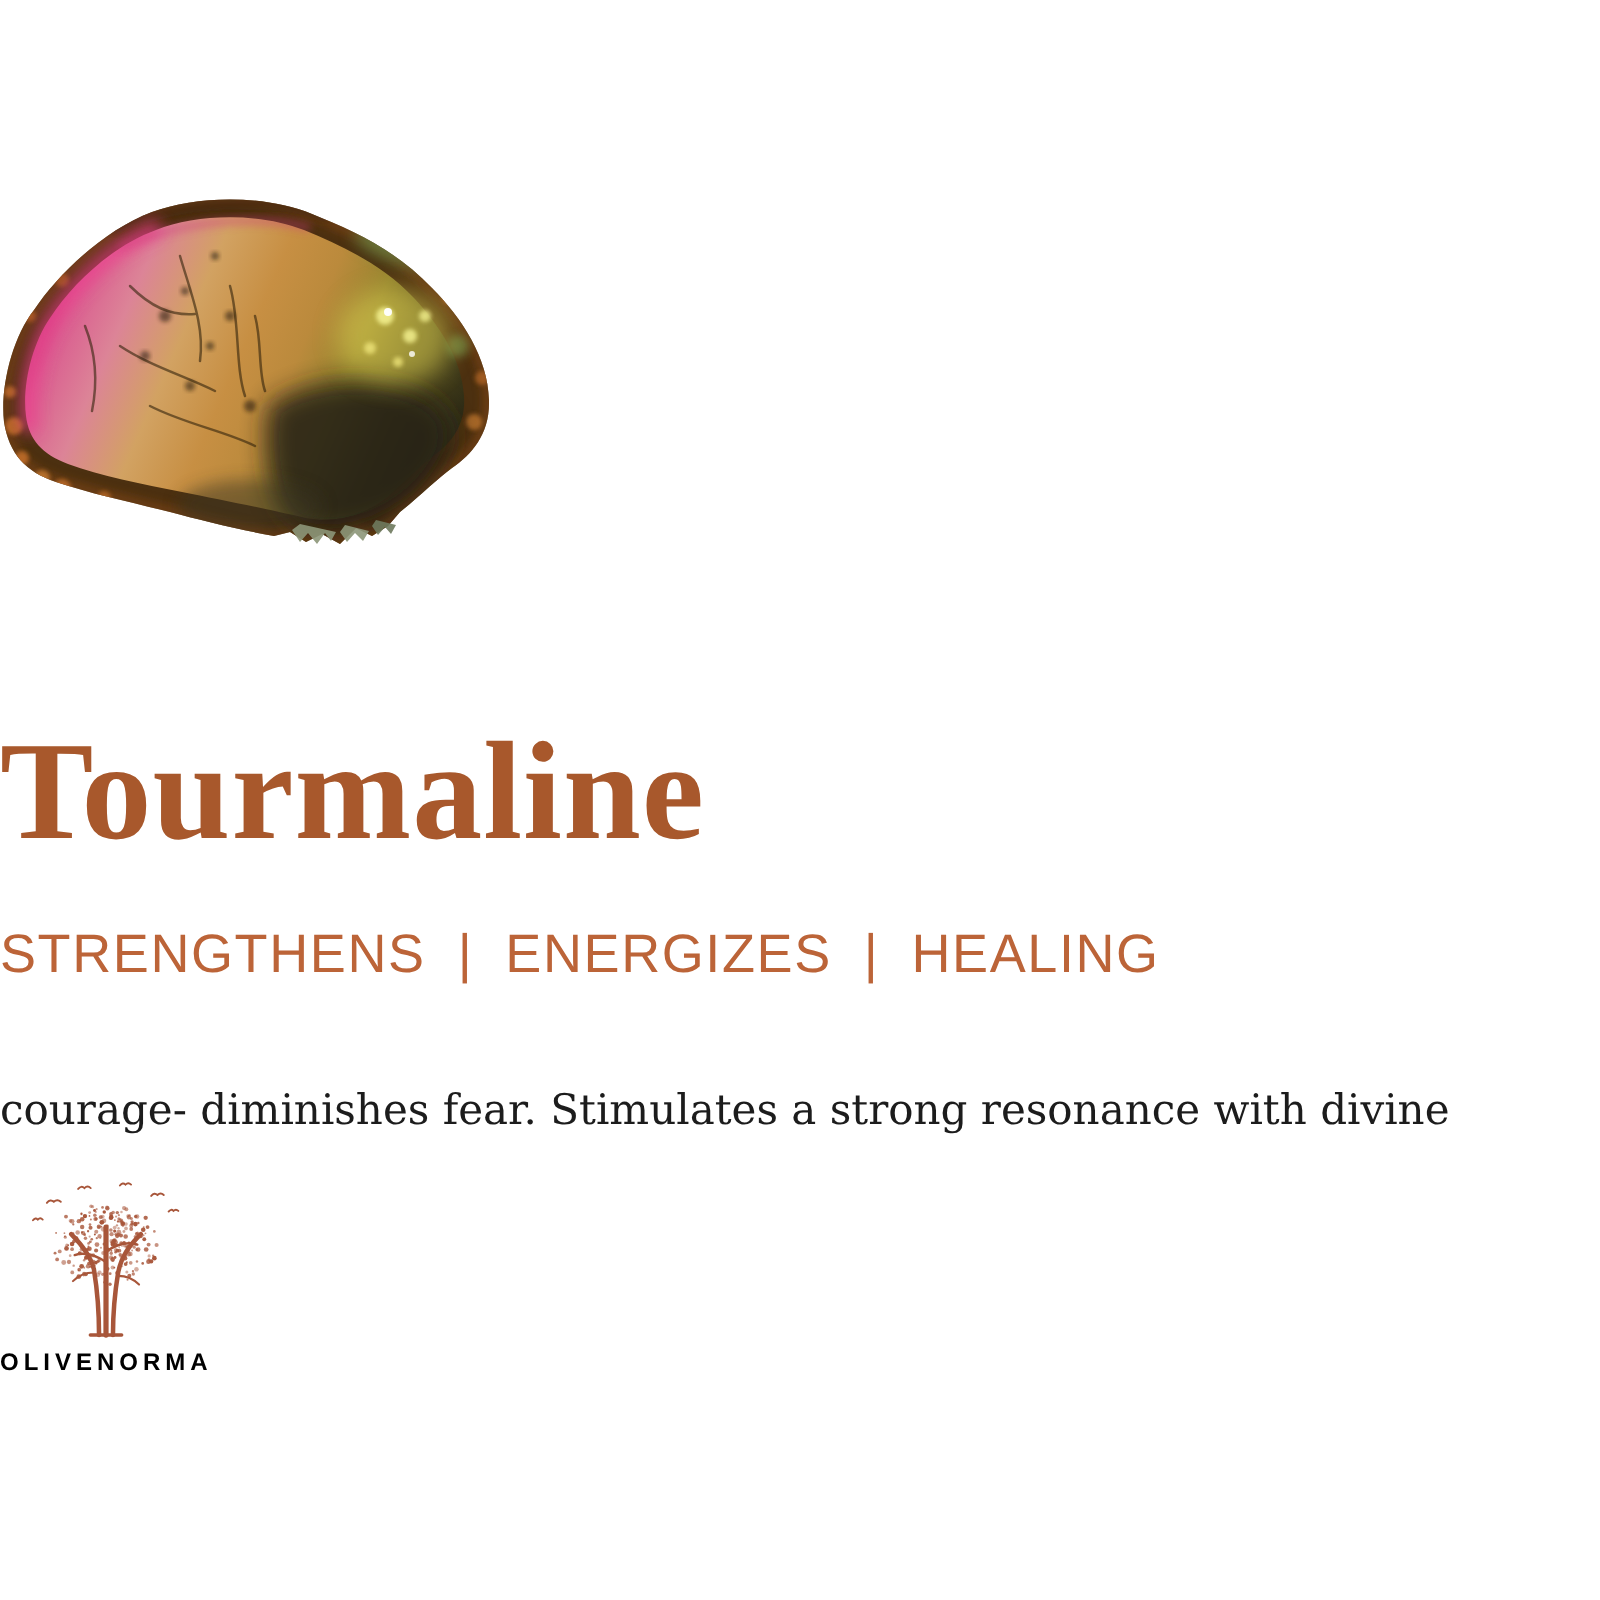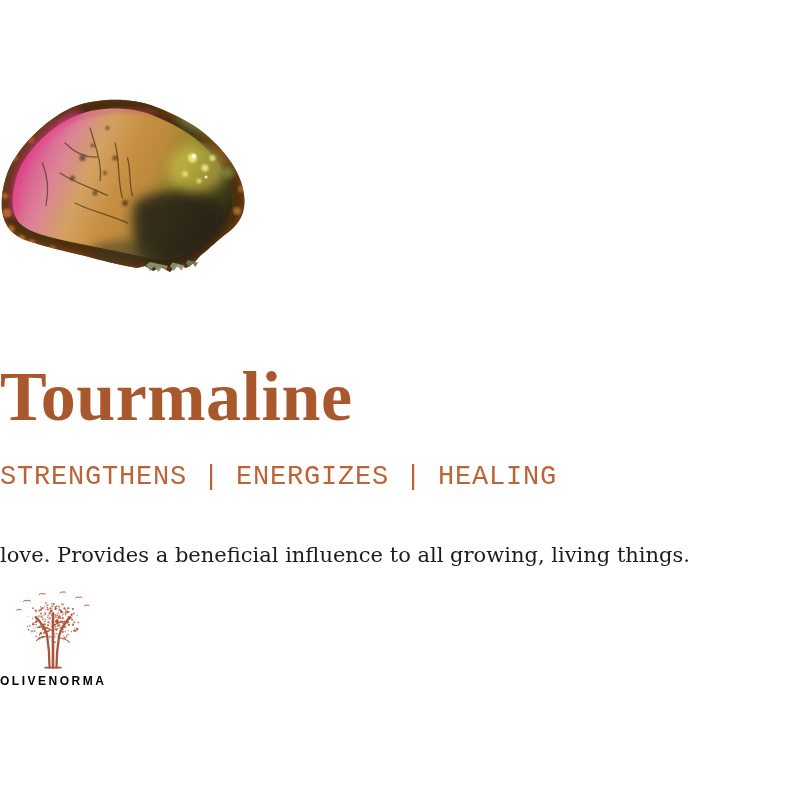--- a/index.html
+++ b/index.html
@@ -13,21 +13,21 @@
   .stone-wrap svg{display:block;width:245px;height:176px;}
   .page-title{
     margin-top:88px;
     font-family:"Liberation Serif", serif;
     font-weight:700;font-size:70px;line-height:1;
     letter-spacing:0.5px;color:#a8582c;text-align:center;
   }
   .subtitle{
     margin-top:30px;height:30px;line-height:30px;
     font-size:27px;font-weight:500;letter-spacing:0.8px;
-    color:#bc6438;text-align:center;white-space:nowrap;font-family:Liberation Mono, monospace;
+    color:#bc6438;text-align:center;white-space:nowrap;
   }
   .subtitle .pipe{margin:0 16px;font-weight:400;color:#bc6438;}
   .description{
     margin-top:45px;text-align:center;
     font-family:"DejaVu Serif", serif;
     font-size:21px;color:#1c1c1c;
   }
   .description .line{height:36px;line-height:36px;white-space:nowrap;}
   .brand{margin-top:18px;display:flex;flex-direction:column;align-items:center;}
   .brand svg{display:block;width:104px;height:80px;}
@@ -140,21 +140,21 @@
     </svg>
   </div>
 
   <div class="page-title">Tourmaline</div>
 
   <div class="subtitle">
     <span>STRENGTHENS</span><span class="pipe">|</span><span>ENERGIZES</span><span class="pipe">|</span><span>HEALING</span>
   </div>
 
   <div class="description">
-    <div class="line">love. Provides a beneficial influence to all growing, living things.</div>
+    <div class="line">courage- diminishes fear. Stimulates a strong resonance with divine</div>
   </div>
 
   <div class="brand">
     <svg viewBox="0 0 100 92" xmlns="http://www.w3.org/2000/svg">
 
       <g stroke="#a8563a" fill="none" stroke-linecap="round">
         <path d="M46,88 C46,72 45,62 43,50 C41,42 36,36 30,30" stroke-width="2.6"></path>
         <path d="M54,88 C54,74 55,64 57,52 C59,42 64,36 70,30" stroke-width="2.6"></path>
         <path d="M50,88 C50,70 50,54 50,40 C50,34 50,30 50,26" stroke-width="3"></path>
         <path d="M50,46 C44,42 38,40 32,42" stroke-width="1.4"></path>

